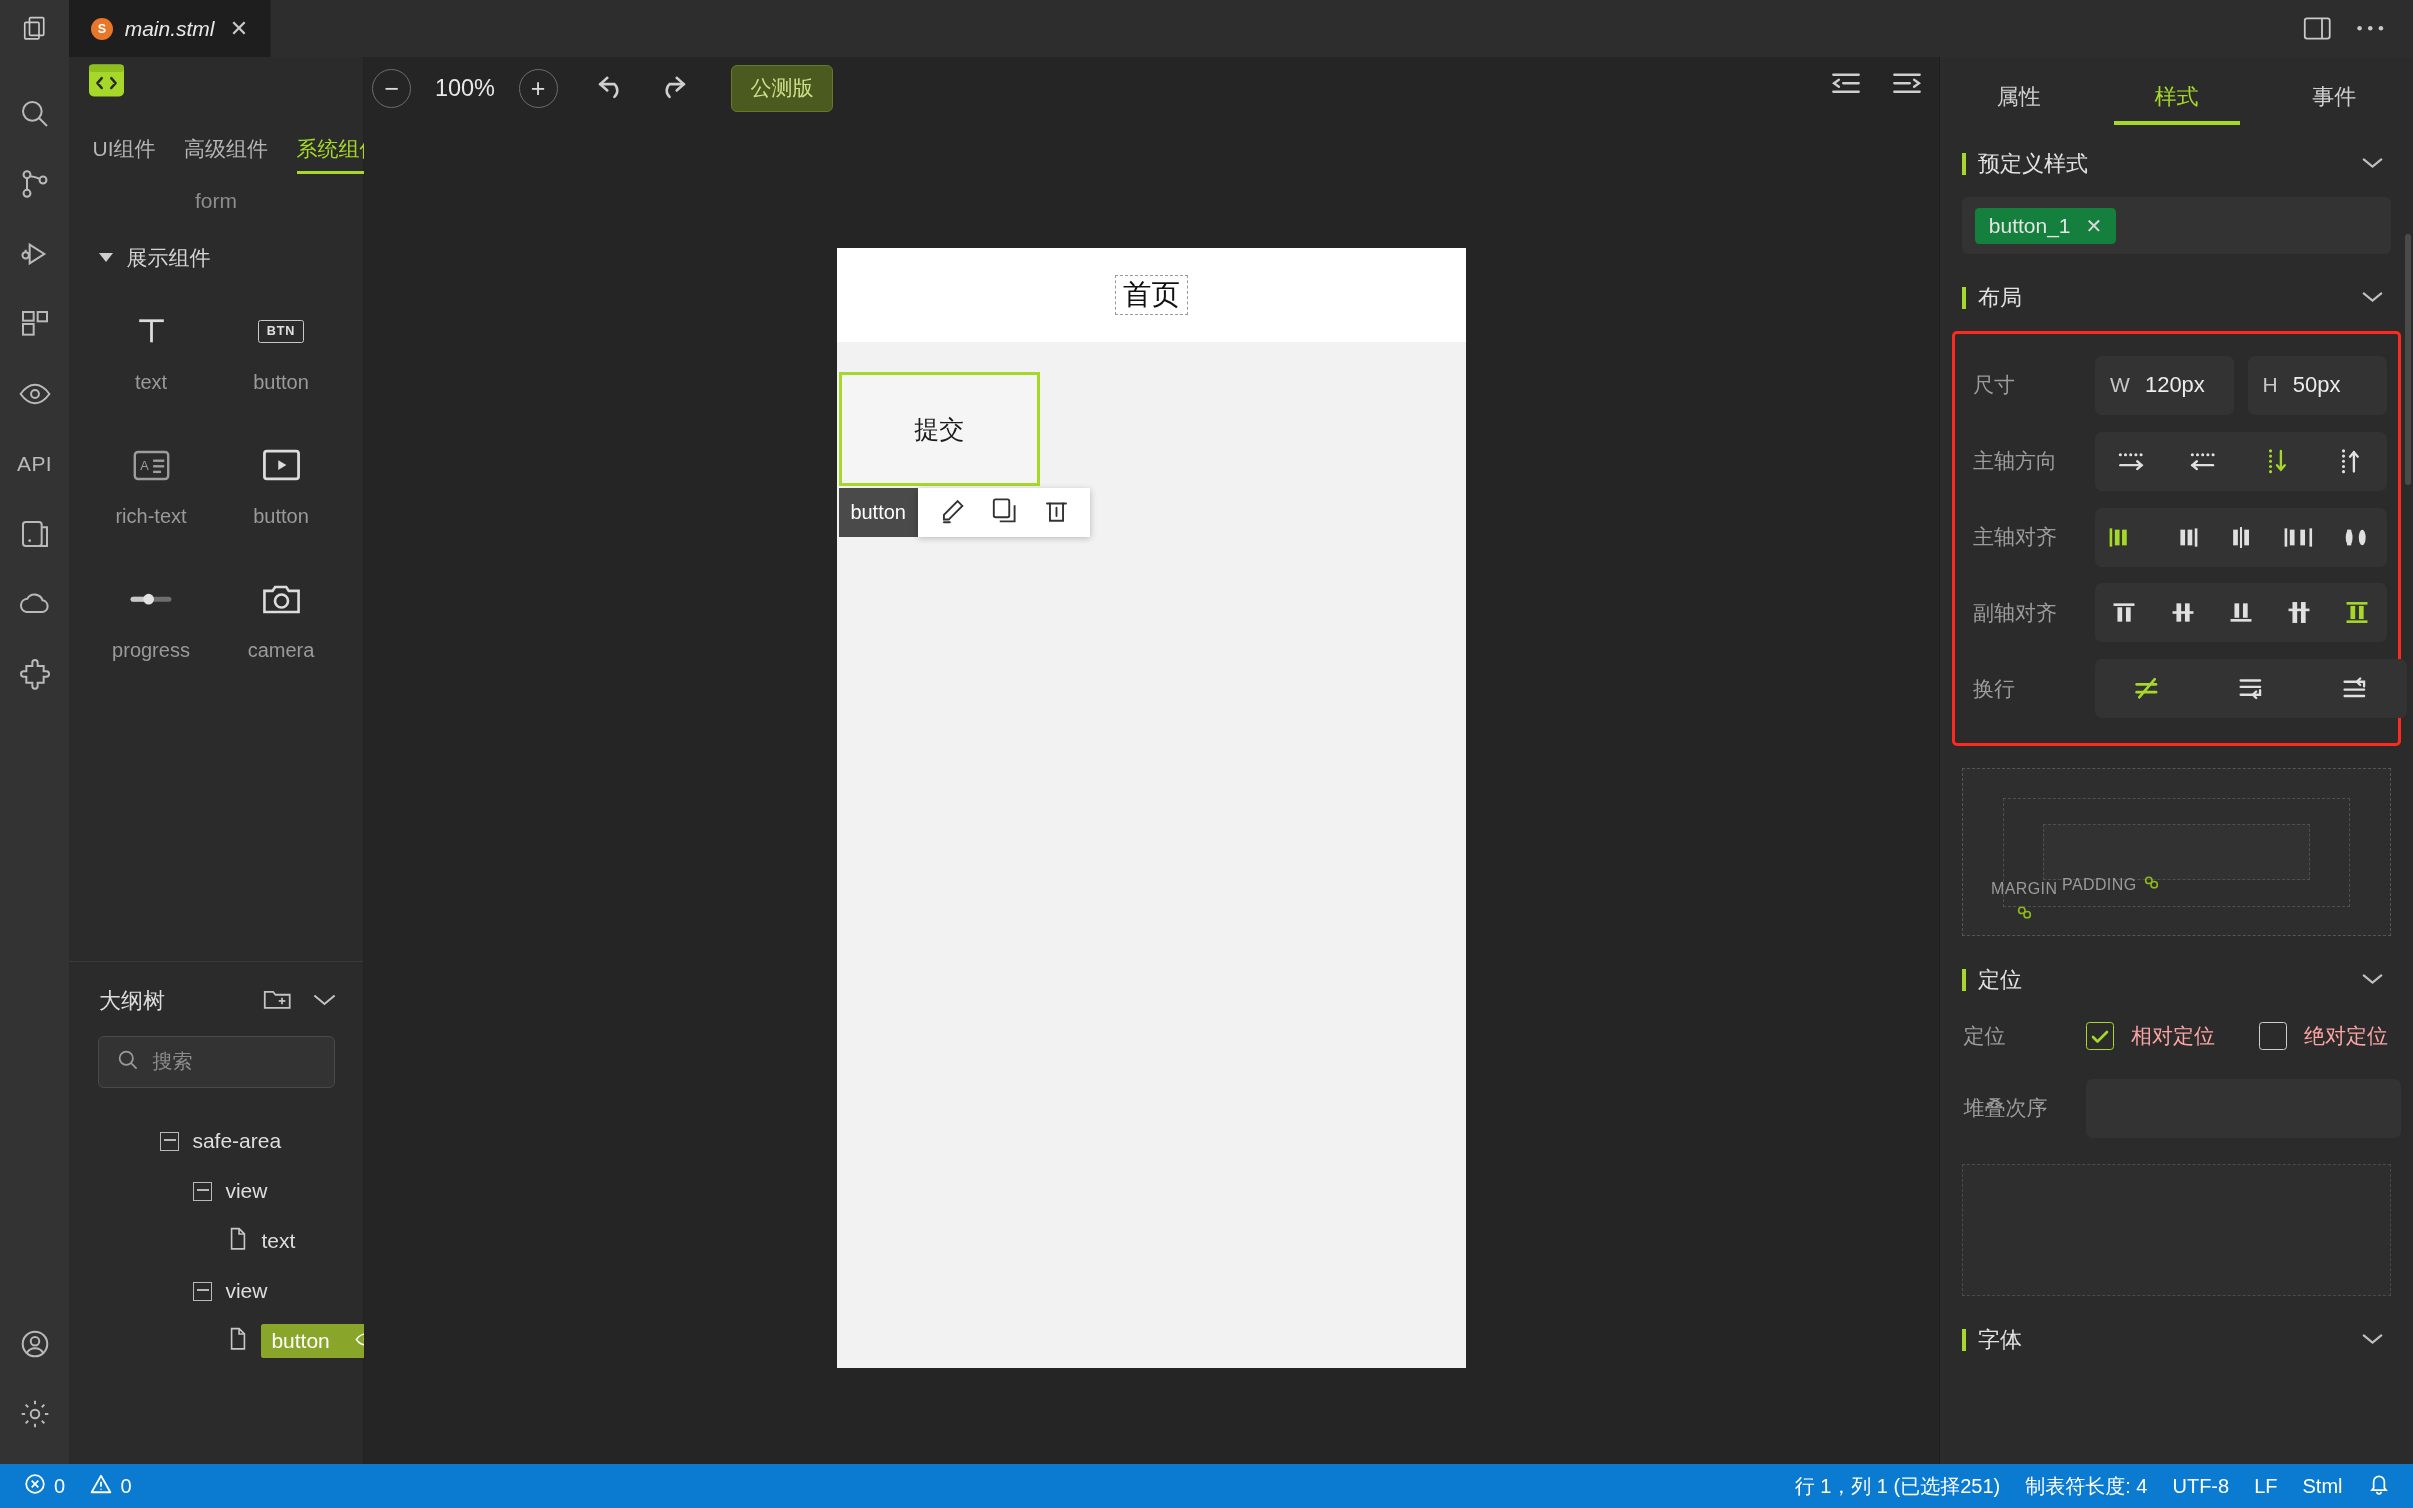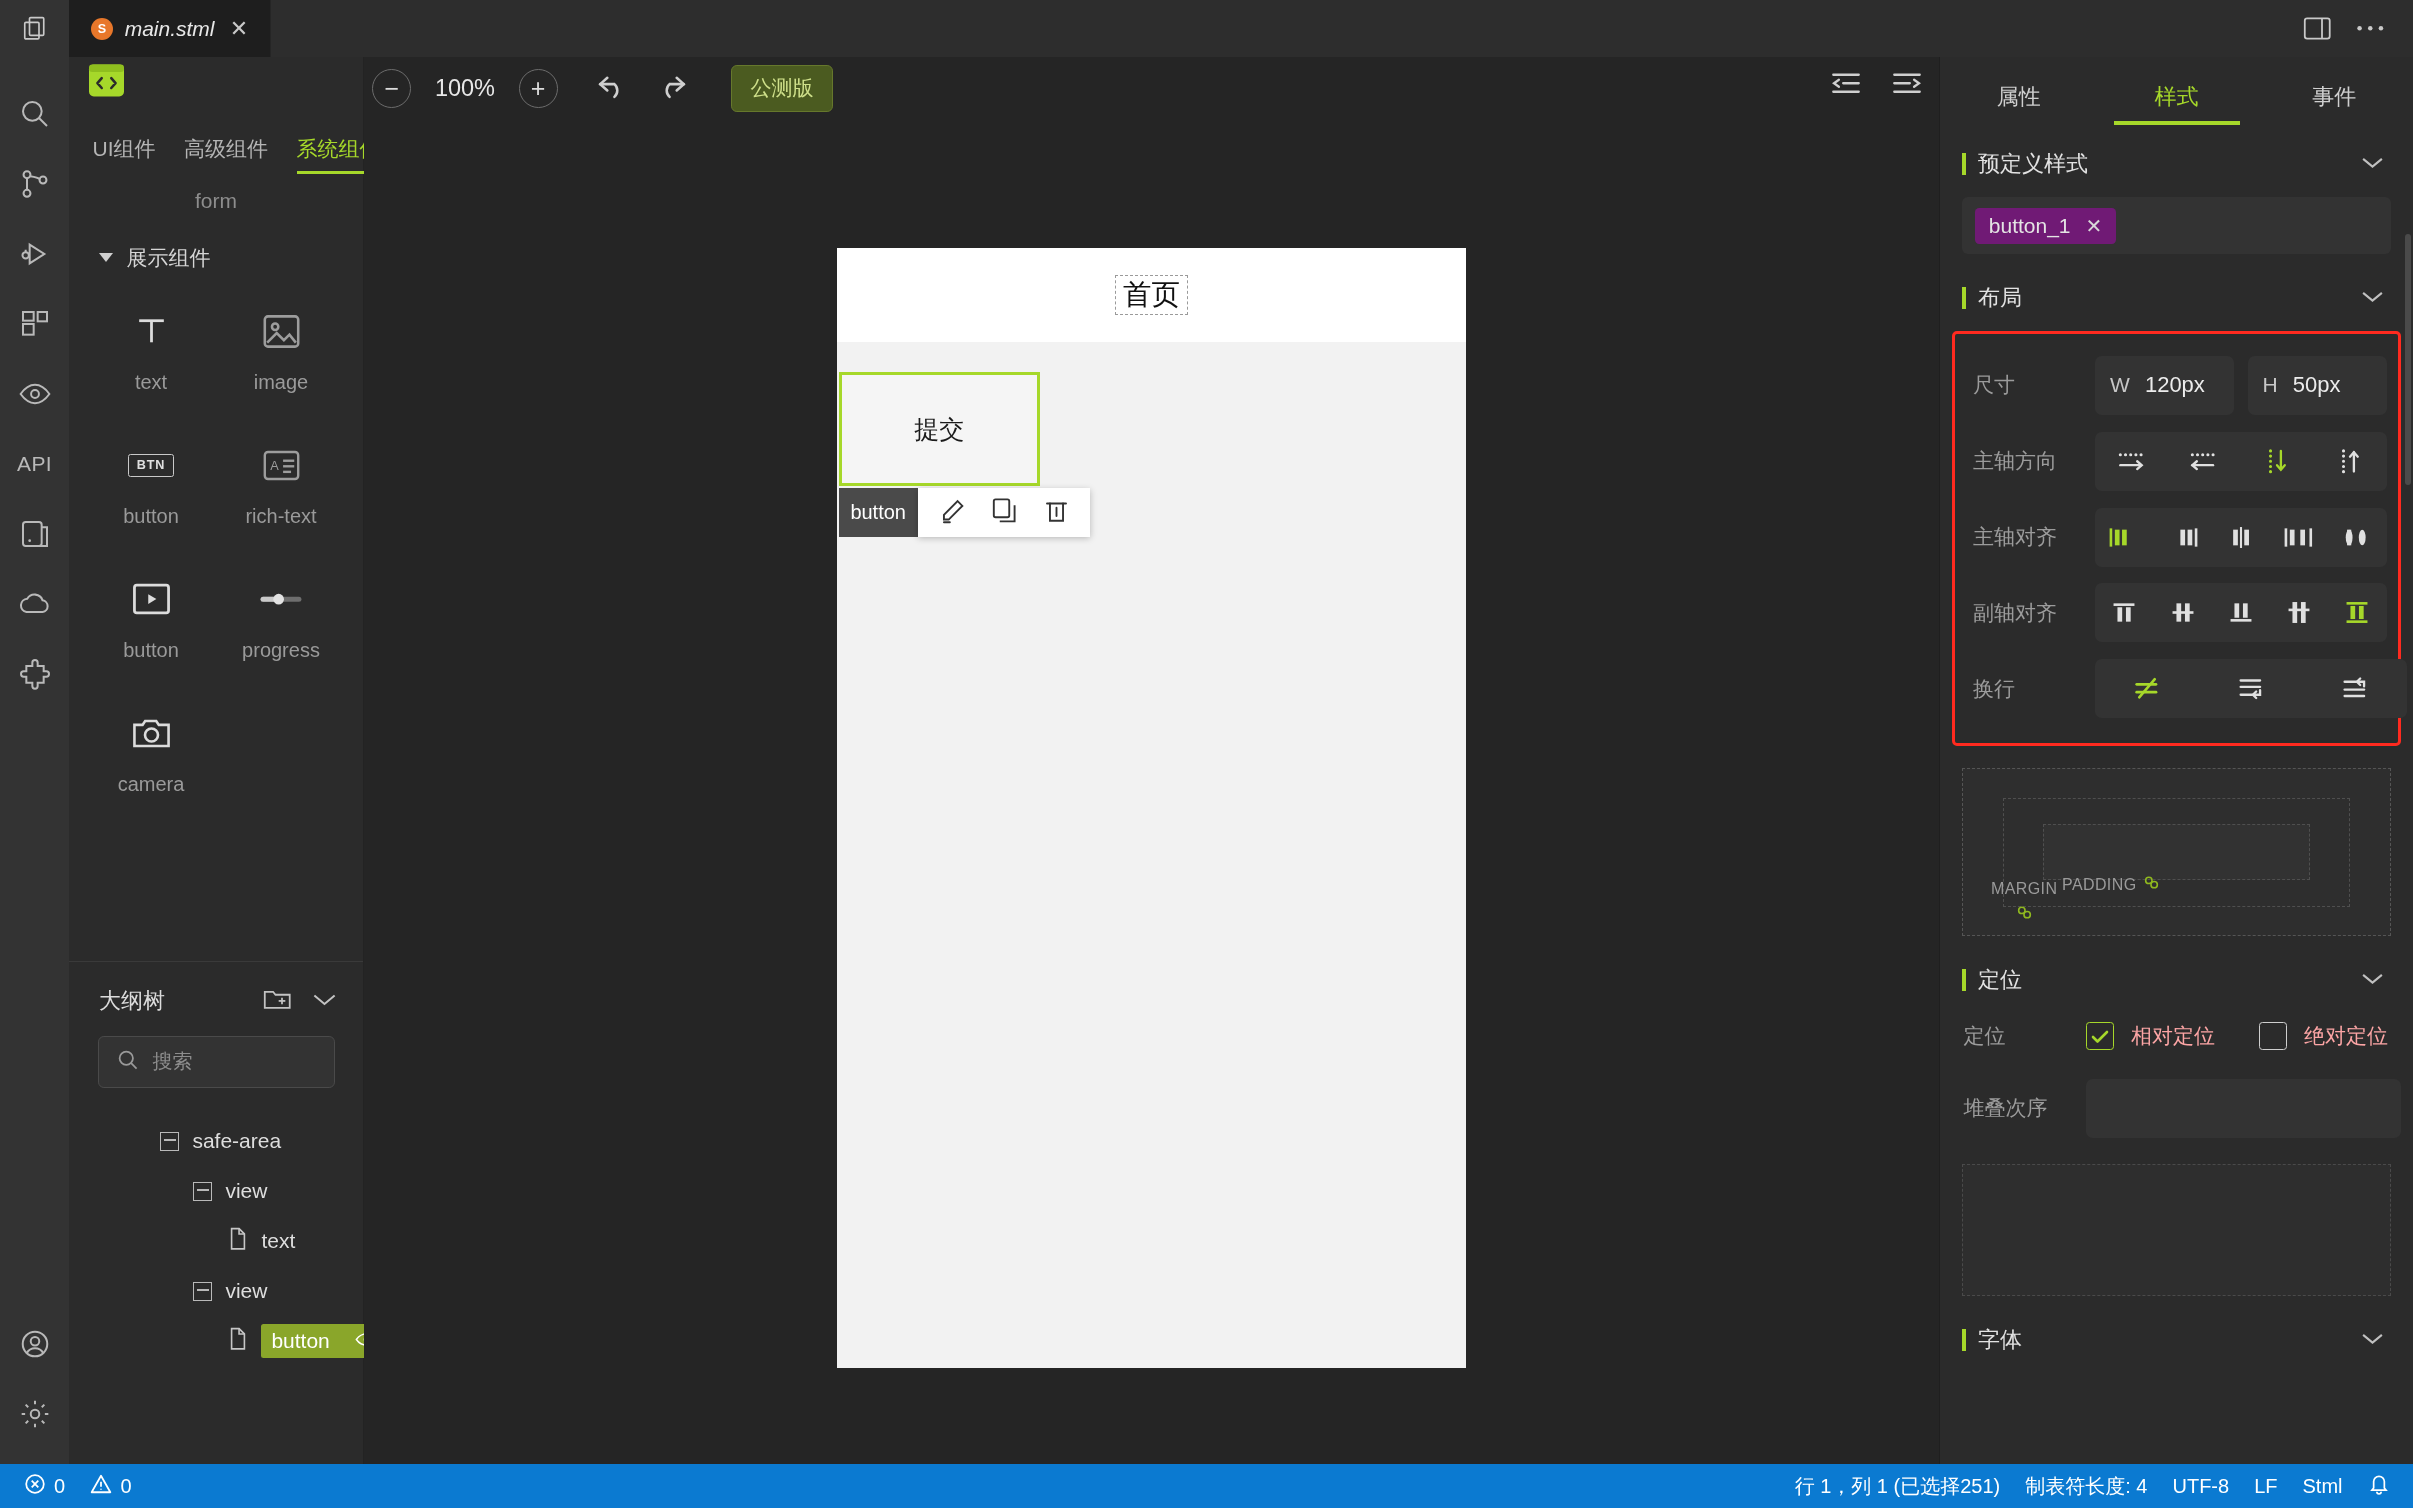--- a/index.html
+++ b/index.html
@@ -156,21 +156,21 @@
     padding: 23.5px 28.5px 18.4px 22px;
   }
   .sec-title { display: flex; align-items: center; gap: 11.7px; font-size: 22px; color: #e2e2e2; }
   .sec-bar { width: 4.2px; height: 22px; background: #a6d82a; }
   .chev { color: #c0c0c0; font-size: 20px; }
   .style-chip-box {
     margin: 0 22px; background: #333333; border-radius: 5.9px; height: 57px;
     display: flex; align-items: center; padding: 0 13.4px;
   }
   .chip {
-    background: #701a75; border-radius: 4.2px; padding: 5.9px 13.4px; display: flex; gap: 15px;
+    background: #15803d; border-radius: 4.2px; padding: 5.9px 13.4px; display: flex; gap: 15px;
     align-items: center; font-size: 21px; color: #e4e4e4;
   }
   .chip .x { font-size: 20px; color: #d8d8d8; }
 
   
   .layout-highlight {
     margin: 0 11.7px; border: 3.4px solid #ff2a1f; border-radius: 5px; padding: 13.4px 0 17px 0;
   }
   .row { display: flex; align-items: center; padding: 8.4px 11.7px 8.4px 18.4px; gap: 15px; }
   .row-label { width: 107px; font-size: 21px; color: #9b9b9b; flex: none; }
@@ -350,30 +350,20 @@
 
         <div class="comp-grid">
           <div class="comp-cell">
             <span class="comp-ico">
               <svg width="37" height="37" viewBox="0 0 24 24" fill="none" stroke="#dcdcdc" stroke-width="1.8">
                 <line x1="4" y1="5" x2="20" y2="5"></line>
                   <line x1="12" y1="5" x2="12" y2="19"></line>
               </svg>
             </span>
             <span class="cname">text</span>
-          </div>
-          <div class="comp-cell">
-            <span class="comp-ico">
-              <svg width="39" height="35" viewBox="0 0 24 22" fill="none" stroke="#9d9d9d" stroke-width="1.6">
-                <rect x="1.5" y="1.5" width="21" height="19" rx="2"></rect>
-                  <circle cx="8" cy="8" r="2"></circle>
-                <path d="M3 18l6-6 4.5 4.5L17 13l4 5"></path>
-              </svg>
-            </span>
-            <span class="cname">image</span>
           </div>
           <div class="comp-cell">
             <span class="comp-ico">
               <span class="btn-glyph">BTN</span>
             </span>
             <span class="cname">button</span>
           </div>
           <div class="comp-cell">
             <span class="comp-ico">
               <svg width="39" height="35" viewBox="0 0 24 22" fill="none" stroke="#9d9d9d" stroke-width="1.5">

